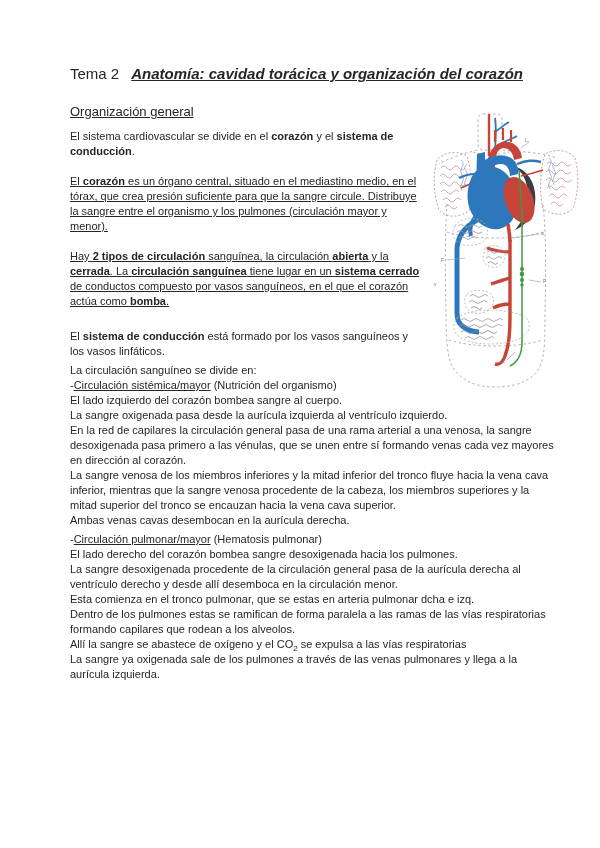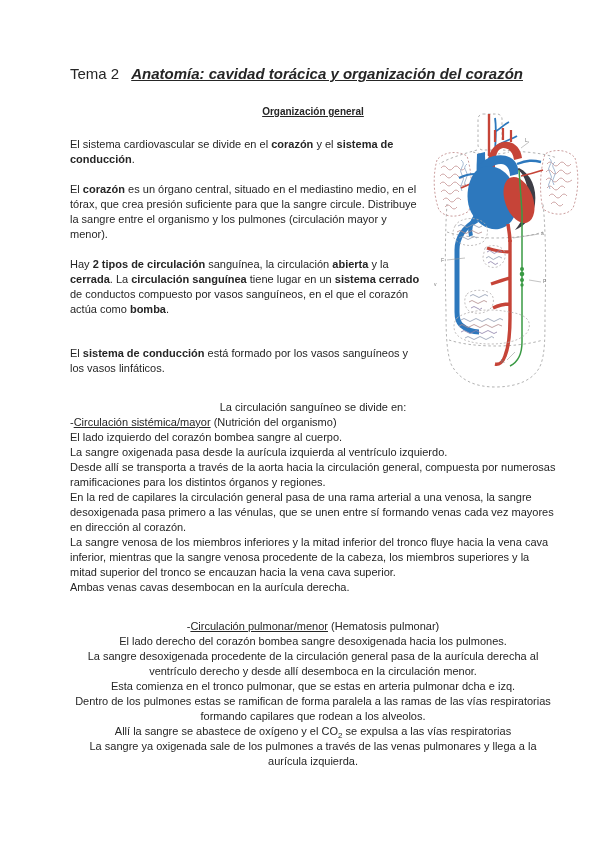--- a/index.html
+++ b/index.html
@@ -6,26 +6,26 @@
   .page {
     position:relative; width:600px; height:848px; margin:0 auto;
     background:#ffffff; overflow:hidden;
     font-family:"Liberation Sans", sans-serif; color:#262626;
   }
   .content { position:absolute; left:70px; top:64px; width:486px; }
   p { margin:0; font-size:11px; line-height:15px; }
   .title { margin:0; font-size:15px; font-weight:normal; line-height:20px; white-space:nowrap; }
   .title-prefix { font-weight:normal; margin-right:12px;text-align:right; }
   .title-main { font-weight:bold; text-decoration:underline;font-style:italic; }
-  .heading { margin:20px 0 0 0; font-size:10px; line-height:15px; font-weight:bold; text-decoration:underline;text-align:center; }
+  .heading { margin:20px 0 0 0; font-size:13px; line-height:15px; font-weight:normal; text-decoration:underline; }
   .narrow { width:352px; }
-  .gap2 { margin-top:18px; }
-  .gap12 { margin-top:24px;text-align:center; }
-  .gap13 { margin-top:29px; }
-  .gap15 { margin-top:15px; }
+  .gap2 { margin-top:10px; }
+  .gap12 { margin-top:4px; }
+  .gap13 { margin-top:20px; }
+  .gap15 { margin-top:15px;text-decoration:underline; }
   b { font-weight:bold; }
   .u { text-decoration:underline; }
   sub { font-size:8px; line-height:0; }
   .illustration { position:absolute; left:431px; top:112px; width:152px; height:286px; margin:0; }
 
   
   .sv-artery { stroke:var(--artery); fill:none; }
   .sf-artery { fill:var(--artery); stroke:none; }
   .sv-vein   { stroke:var(--vein); fill:none; }
   .sf-vein   { fill:var(--vein); stroke:none; }
@@ -60,28 +60,27 @@
     <p class="narrow gap15"><span>Hay </span><b>2 tipos de circulación</b><span> sanguínea, la circulación </span><b>abierta</b><span> y la </span><b>cerrada</b><span>. La </span><b>circulación sanguínea</b><span> tiene lugar en un </span><b>sistema cerrado</b><span> de conductos compuesto por vasos sanguíneos, en el que el corazón actúa como </span><b>bomba</b><span>.</span></p>
 
     <p class="narrow gap13"><span>El </span><b>sistema de conducción</b><span> está formado por los vasos sanguíneos y los vasos linfáticos.</span></p>
 
     <p class="gap12">La circulación sanguíneo se divide en:</p>
 
     <div>
       <p><span>-</span><span class="u">Circulación sistémica/mayor</span><span> (Nutrición del organismo)</span></p>
       <p>El lado izquierdo del corazón bombea sangre al cuerpo.</p>
       <p>La sangre oxigenada pasa desde la aurícula izquierda al ventrículo izquierdo.</p>
-      <p>Desde allí se transporta a través de la aorta hacia la circulación general, compuesta por numerosas ramificaciones para los distintos órganos y regiones.</p>
       <p>En la red de capilares la circulación general pasa de una rama arterial a una venosa, la sangre desoxigenada pasa primero a las vénulas, que se unen entre sí formando venas cada vez mayores en dirección al corazón.</p>
       <p>La sangre venosa de los miembros inferiores y la mitad inferior del tronco fluye hacia la vena cava inferior, mientras que la sangre venosa procedente de la cabeza, los miembros superiores y la mitad superior del tronco se encauzan hacia la vena cava superior.</p>
       <p>Ambas venas cavas desembocan en la aurícula derecha.</p>
     </div>
 
     <div class="gap12">
-      <p><span>-</span><span class="u">Circulación pulmonar/menor</span><span> (Hematosis pulmonar)</span></p>
+      <p><span>-</span><span class="u">Circulación pulmonar/mayor</span><span> (Hematosis pulmonar)</span></p>
       <p>El lado derecho del corazón bombea sangre desoxigenada hacia los pulmones.</p>
       <p>La sangre desoxigenada procedente de la circulación general pasa de la aurícula derecha al ventrículo derecho y desde allí desemboca en la circulación menor.</p>
       <p>Esta comienza en el tronco pulmonar, que se estas en arteria pulmonar dcha e izq.</p>
       <p>Dentro de los pulmones estas se ramifican de forma paralela a las ramas de las vías respiratorias formando capilares que rodean a los alveolos.</p>
       <p><span>Allí la sangre se abastece de oxígeno y el CO</span><sub>2</sub><span> se expulsa a las vías respiratorias</span></p>
       <p>La sangre ya oxigenada sale de los pulmones a través de las venas pulmonares y llega a la aurícula izquierda.</p>
     </div>
   </div>
 
   <figure class="illustration">

